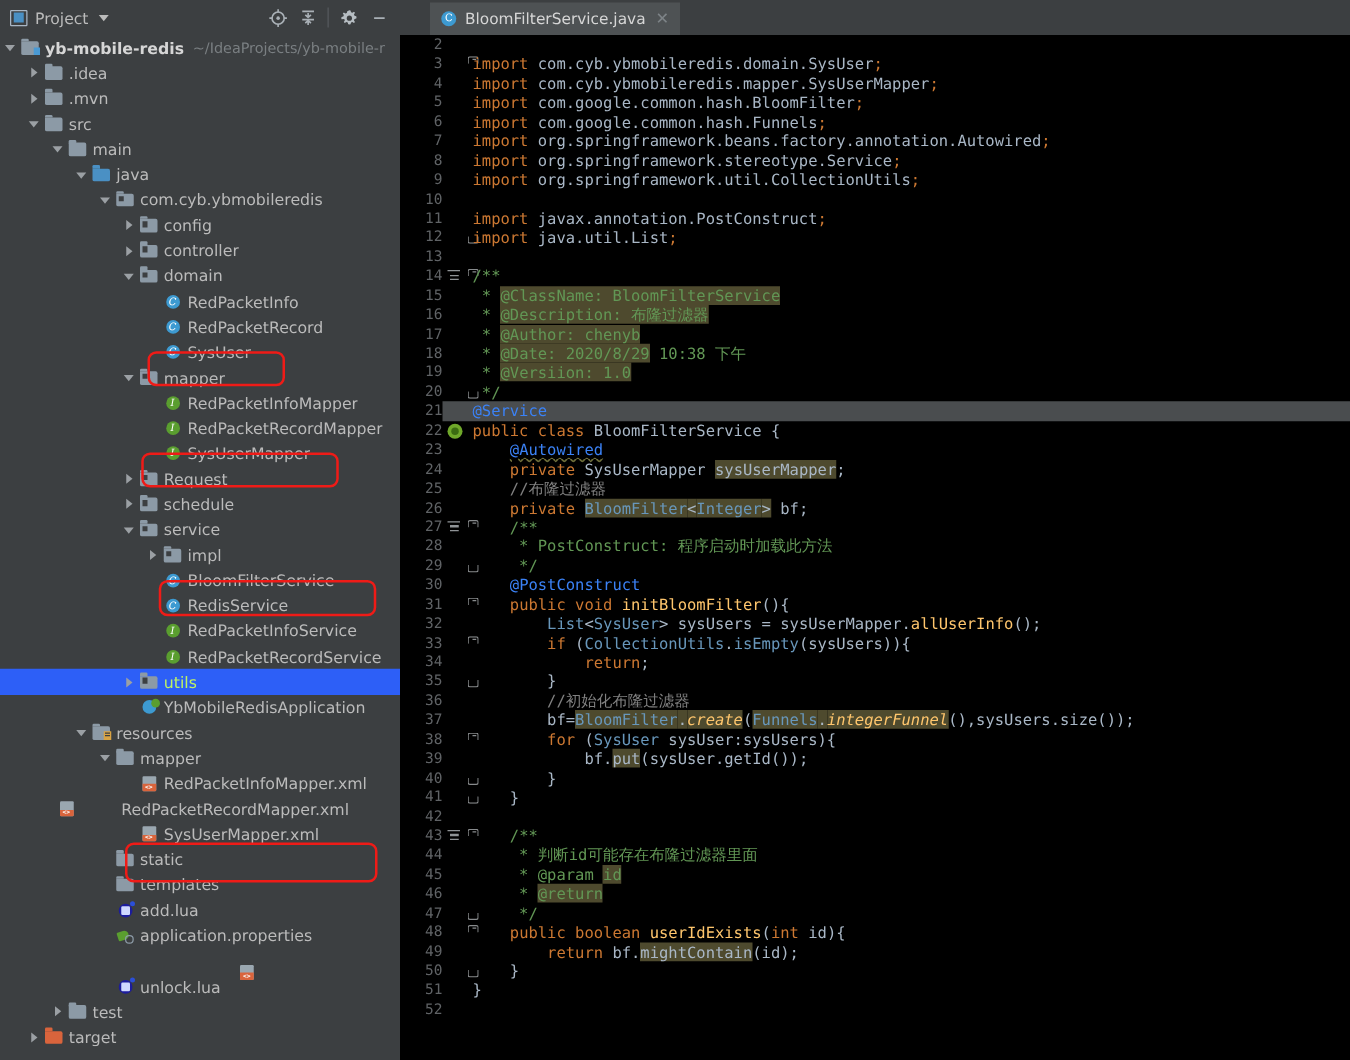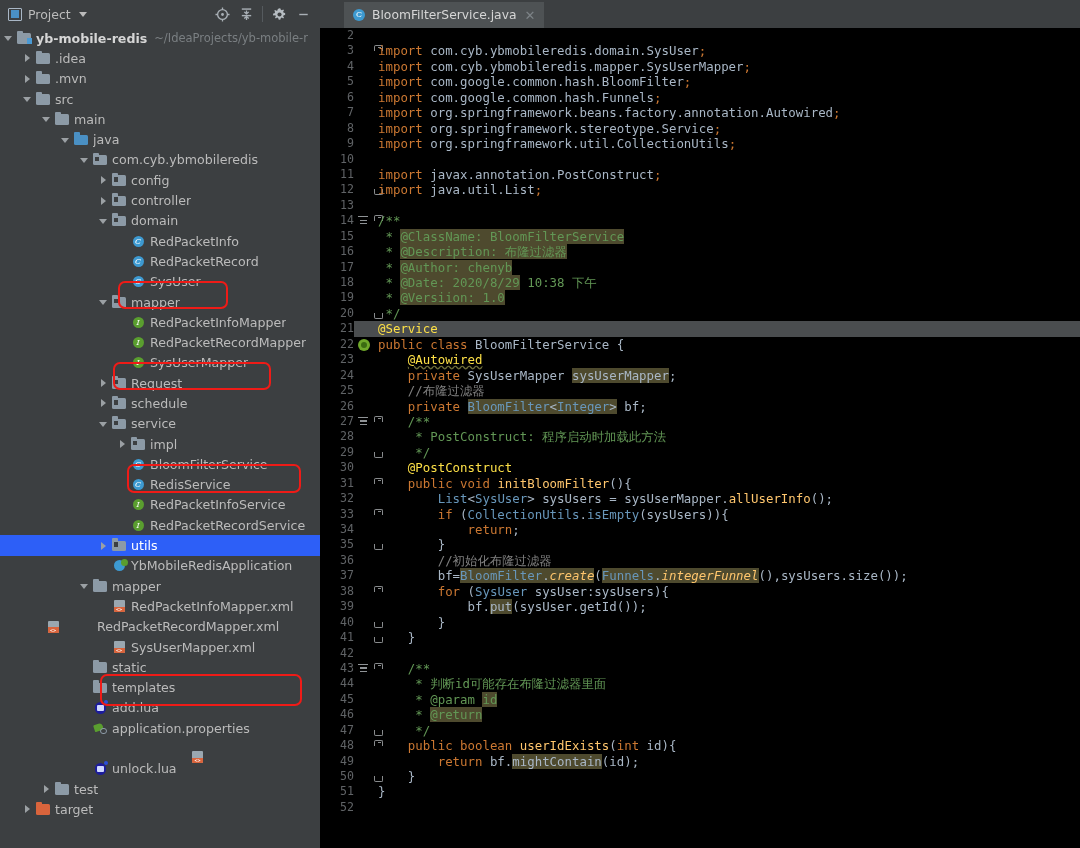--- a/index.html
+++ b/index.html
@@ -24,21 +24,21 @@
   #panel-tools{position:absolute;right:6px;top:0;height:28px;display:flex;align-items:center;gap:2px;}
   .tbtn{width:22px;height:22px;display:flex;align-items:center;justify-content:center;cursor:default;}
   .tsep{width:1px;height:16px;background:#555a5e;margin:0 3px;}
 
   
   #tree{position:absolute;left:0;top:28px;width:320px;height:820px;overflow:hidden;
         background:#3c3f41;}
   .row{position:relative;height:20.3px;display:flex;align-items:center;
        white-space:nowrap;font-size:12.6px;color:#bbbbbb;}
   .row.sel{background:#2d5ff7;}
-  .row.sel .nm{color:#ffffff;}
+  .row.sel .nm{color:#bef264;}
   .arrow{width:11px;height:11px;flex:0 0 11px;position:relative;margin-right:2px;}
   .arrow.r::before{content:"";position:absolute;left:3px;top:1.5px;
       border-left:5.5px solid #9ba0a4;border-top:4px solid transparent;border-bottom:4px solid transparent;}
   .arrow.d::before{content:"";position:absolute;left:1px;top:3.5px;
       border-top:5.5px solid #9ba0a4;border-left:4px solid transparent;border-right:4px solid transparent;}
   .ico{width:16px;height:16px;flex:0 0 16px;margin-right:4px;position:relative;}
   .nm{overflow:hidden;}
   .nm.bold{font-weight:bold;color:#d6d6d6;}
   .path{color:#7a7f82;font-size:11.5px;margin-left:7px;}
 
@@ -119,21 +119,21 @@
   .txt{position:absolute;left:58px;top:0;line-height:15.45px;color:#a9b7c6;}
   .band{position:absolute;left:34px;top:0;right:0;height:15.45px;background:#4a4d4f;}
 
   
   .kw{color:#cc7832;}            
   .id{color:#a9b7c6;}            
   .cls{color:#6897bb;}
   .com{color:#808080;}
   .jdoc{color:#629755;}
   .mth{color:#ffc66d;}
-  .anno{color:#fde047;}
+  .anno{color:#3b82f6;}
   .hl{background:#4e4a2e;}       
   .hlt{background:#4e4a2e;color:#a9b7c6;}
   .ital{font-style:italic;}
   .wavy{text-decoration:underline;text-decoration-style:wavy;text-decoration-color:#6e6e3a;}
   .fm{position:absolute;left:54px;top:2px;width:9px;height:11px;box-sizing:border-box;}
   .fm.top{border:1px solid #888b8d;border-bottom:none;height:6px;border-radius:2px 2px 0 0;}
   .fm.top::after{content:"";position:absolute;left:3px;top:1px;width:3px;height:1px;background:#888b8d;}
   .fm.bot{border:1px solid #888b8d;border-top:none;height:6px;margin-top:5px;border-radius:0 0 2px 2px;}
   .docmk{position:absolute;left:36px;top:3px;width:12px;height:10px;}
   .docmk i{position:absolute;left:2px;width:9px;height:1.2px;background:#8f9396;}
@@ -370,20 +370,28 @@
             <i class="f-pkg"></i>
           </span>
           <span class="nm">utils</span>
         </div>
         <div class="row" style="padding-left: 98px;">
           <span class="arrow"></span>
           <span class="ico">
             <i class="c-app"></i>
           </span>
           <span class="nm">YbMobileRedisApplication</span>
+        </div>
+        <div class="row" style="padding-left: 60px;">
+          <span class="arrow d"></span>
+          <span class="ico">
+            <i class="f-fold"></i>
+            <i class="res-badge"></i>
+          </span>
+          <span class="nm">resources</span>
         </div>
         <div class="row" style="padding-left: 79px;">
           <span class="arrow d"></span>
           <span class="ico">
             <i class="f-fold"></i>
           </span>
           <span class="nm">mapper</span>
         </div>
         <div class="row" style="padding-left: 98px;">
           <span class="arrow"></span>

